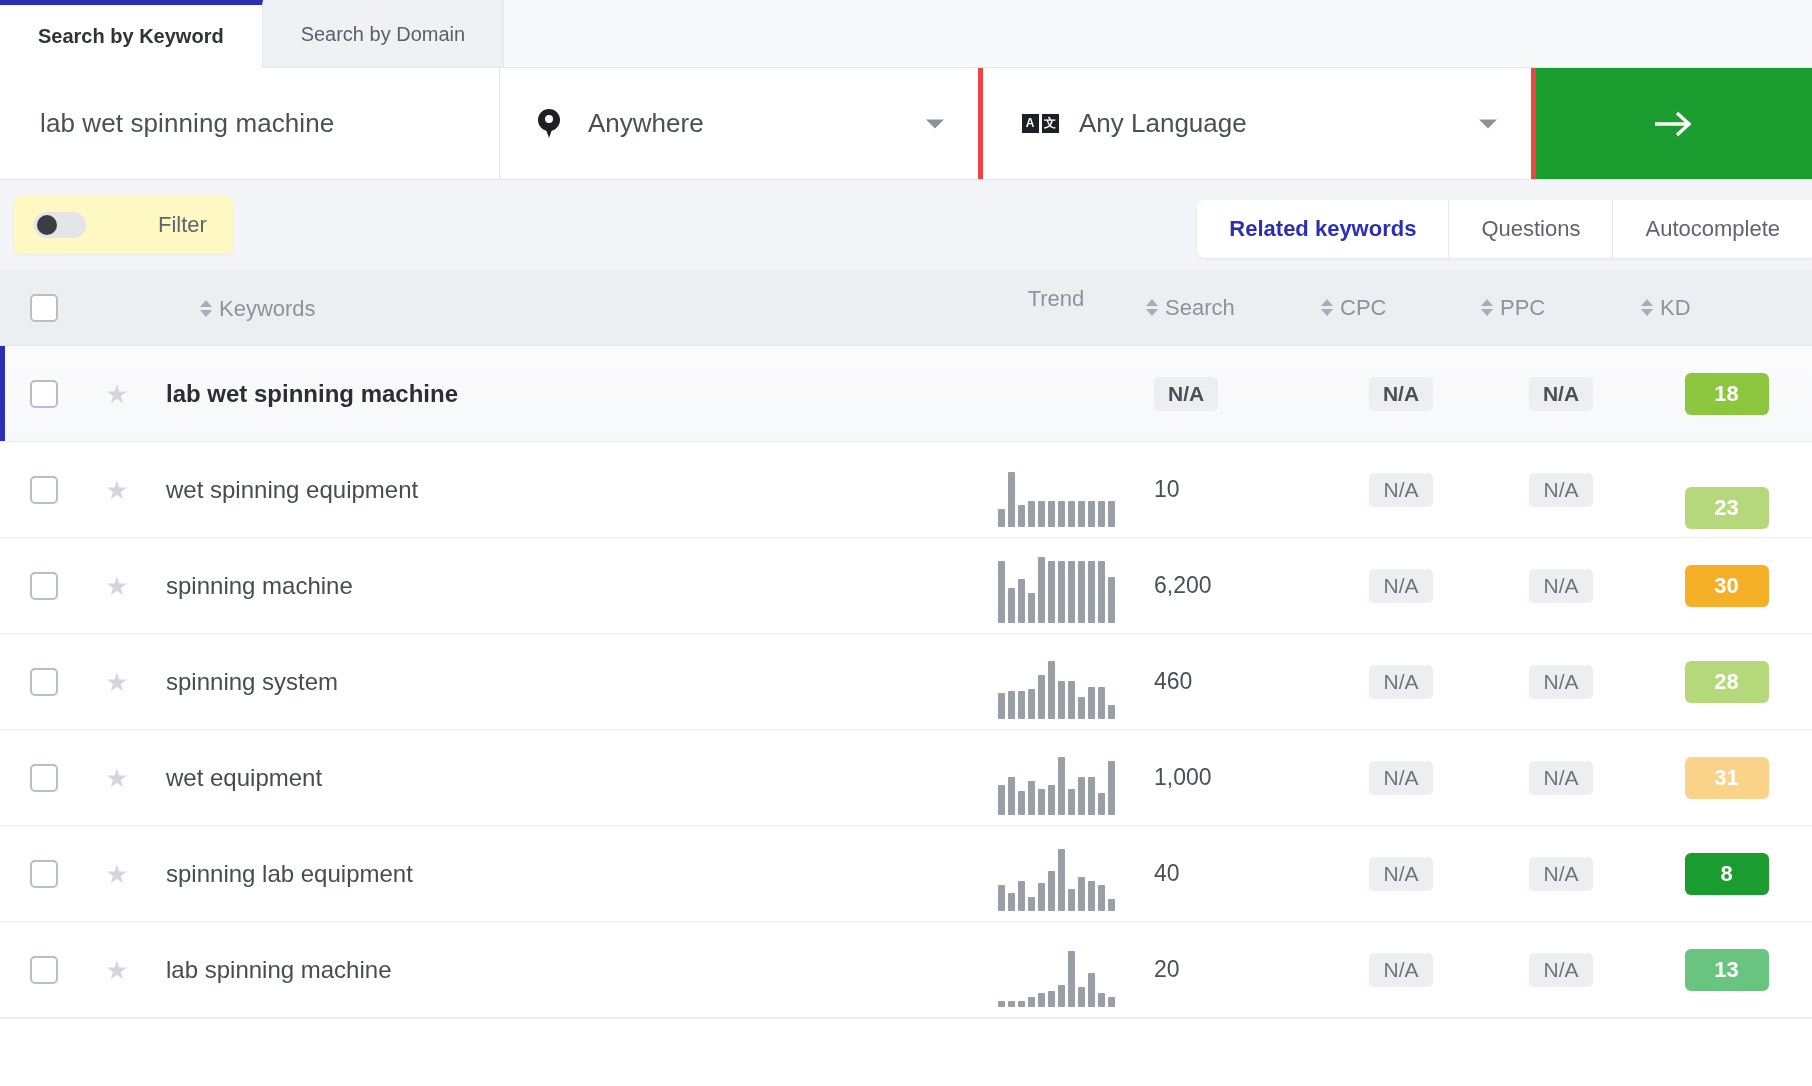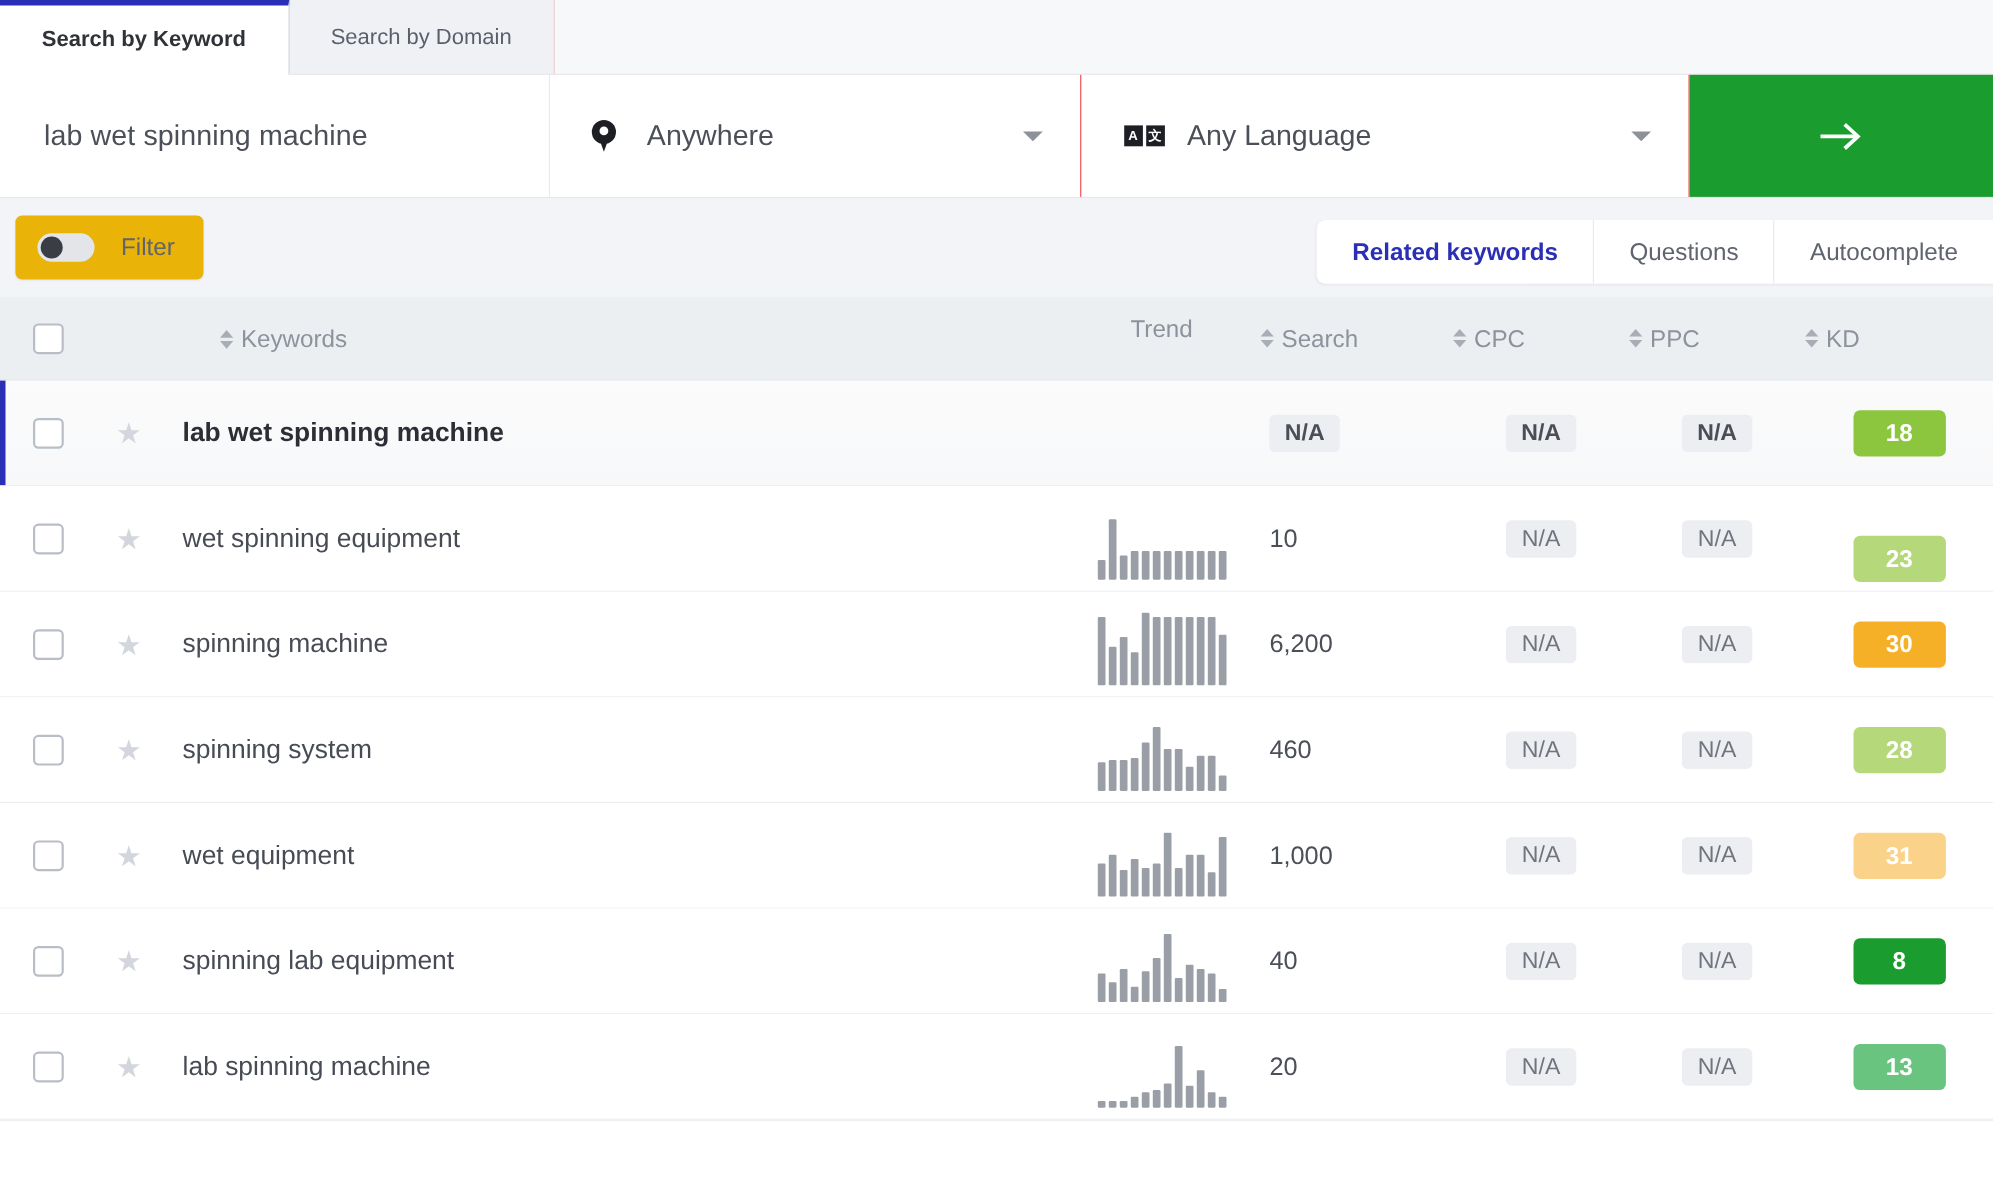--- a/index.html
+++ b/index.html
@@ -70,21 +70,21 @@
     padding: 0 40px;
     border-right: 1px solid #e7e9ed;
   }
   .sb-keyword .val {
     font-size: 26px;
     color: #4b4f57;
     letter-spacing: .1px;
   }
   .sb-select {
     display:flex; align-items:center;
-    border-right: 1px solid #ef4444;
+    border-right: 5px solid #ef4444;
     position: relative;
     cursor: pointer;
   }
   .sb-loc   { width: 483px; padding-left: 26px; }
   .sb-lang  { width: 553px; padding-left: 34px; }
   .sb-select .ico { width: 46px; display:flex; align-items:center; justify-content:center; }
   .sb-select .val { font-size: 26px; color: #4b4f57; margin-left: 16px; }
   .caret {
     position:absolute; right: 34px; top:50%; transform: translateY(-50%);
     width:0;height:0;border-left:9px solid transparent;border-right:9px solid transparent;
@@ -123,27 +123,28 @@
 
   
   .filterrow {
     height: 90px;
     background: #f2f4f7;
     display:flex; align-items:center;
     position:relative;
     padding: 0 0 0 14px;
   }
   .filter-card {
-    background:#eab308;
+    background:#fef9c3;
     border-radius: 6px;
     height: 58px;
     display:flex; align-items:center;
     padding: 0 26px 0 20px;
     box-shadow: 0 1px 2px rgba(0,0,0,.05);
     cursor:pointer;
+    gap:48px;
   }
   .toggle {
     width: 52px; height: 26px; border-radius: 13px; background: #e3e5e9;
     position: relative; margin-right: 24px;
   }
   .toggle .knob {
     position:absolute; left:3px; top:3px; width:20px;height:20px;border-radius:50%;
     background:#3a3d44;
   }
   .filter-card .lbl { font-size: 22px; color:#5f646e; }

